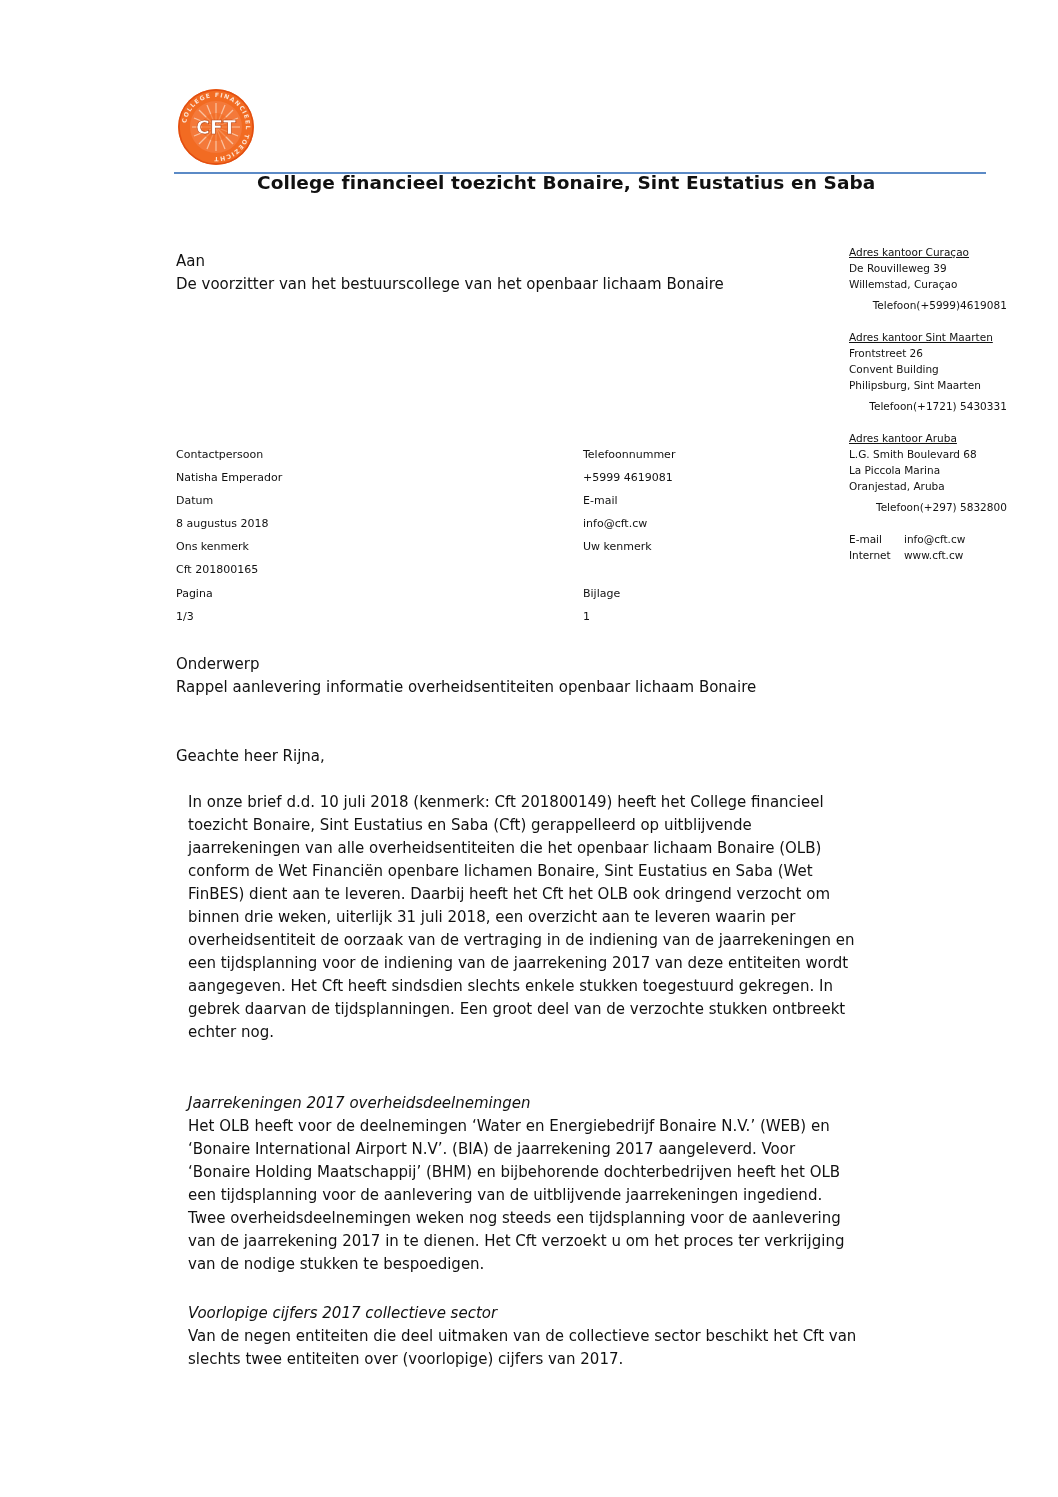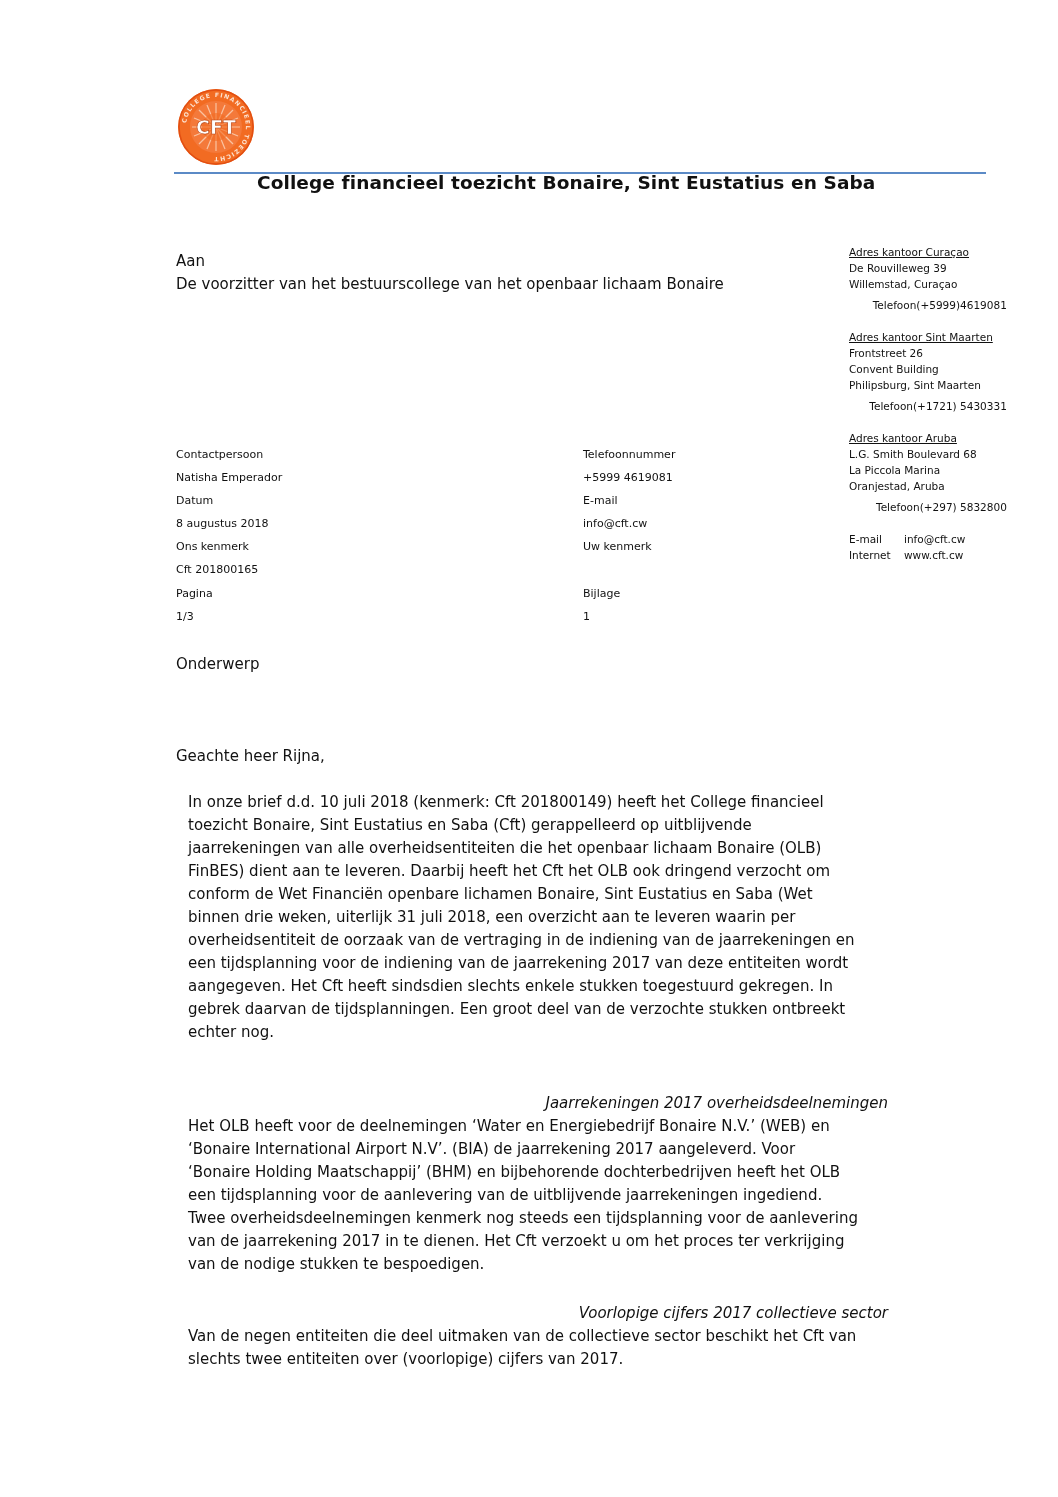--- a/index.html
+++ b/index.html
@@ -22,21 +22,21 @@
     .sidebar .tel { margin-top: 5px; white-space: nowrap; text-align: right; }
     .sidebar .tel span.lbl { display: inline-block; width: 64px; }
     .sidebar .gap { height: 16px; }
     .sidebar .kv span.lbl { display: inline-block; width: 55px; }
 
     .subject { position: absolute; left: 176px; top: 653px; font-size: 15px; line-height: 23px; }
     .salutation { position: absolute; left: 176px; top: 745px; font-size: 15px; line-height: 23px; }
 
     .body-text { position: absolute; left: 176px; width: 712px; font-size: 15px; line-height: 23px; }
     .body-text .line { white-space: nowrap; display: block; margin-left: 12px; }
-    .section-heading { font-style: italic; text-align: right; }
+    .section-heading { font-style: italic; }
     .p1 { top: 791px; }
     .s2 { top: 1092px; }
     .s3 { top: 1302px; }
   </style>
 </head>
 <body>
 
 <div class="logo">
   <svg width="80" height="80" viewBox="0 0 80 80">
     <defs>
@@ -115,45 +115,46 @@
     <div>Oranjestad, Aruba</div>
     <div class="tel"><span class="lbl">Telefoon</span><span>(+297) 5832800</span></div>
   </div>
   <div class="gap"></div>
   <div class="kv"><span class="lbl">E-mail</span><span>info@cft.cw</span></div>
   <div class="kv"><span class="lbl">Internet</span><span>www.cft.cw</span></div>
 </div>
 
 <div class="subject">
   <div>Onderwerp</div>
+  <div>Rappel aanlevering informatie overheidsentiteiten openbaar lichaam Bonaire</div>
 </div>
 
 <div class="salutation">Geachte heer Rijna,</div>
 
 <div class="body-text p1">
   <span class="line">In onze brief d.d. 10 juli 2018 (kenmerk: Cft 201800149) heeft het College financieel</span>
   <span class="line">toezicht Bonaire, Sint Eustatius en Saba (Cft) gerappelleerd op uitblijvende</span>
   <span class="line">jaarrekeningen van alle overheidsentiteiten die het openbaar lichaam Bonaire (OLB)</span>
+  <span class="line">conform de Wet Financiën openbare lichamen Bonaire, Sint Eustatius en Saba (Wet</span>
   <span class="line">FinBES) dient aan te leveren. Daarbij heeft het Cft het OLB ook dringend verzocht om</span>
-  <span class="line">conform de Wet Financiën openbare lichamen Bonaire, Sint Eustatius en Saba (Wet</span>
   <span class="line">binnen drie weken, uiterlijk 31 juli 2018, een overzicht aan te leveren waarin per</span>
   <span class="line">overheidsentiteit de oorzaak van de vertraging in de indiening van de jaarrekeningen en</span>
   <span class="line">een tijdsplanning voor de indiening van de jaarrekening 2017 van deze entiteiten wordt</span>
   <span class="line">aangegeven. Het Cft heeft sindsdien slechts enkele stukken toegestuurd gekregen. In</span>
   <span class="line">gebrek daarvan de tijdsplanningen. Een groot deel van de verzochte stukken ontbreekt</span>
   <span class="line">echter nog.</span>
 </div>
 
 <div class="body-text s2">
   <span class="line section-heading">Jaarrekeningen 2017 overheidsdeelnemingen</span>
   <span class="line">Het OLB heeft voor de deelnemingen ‘Water en Energiebedrijf Bonaire N.V.’ (WEB) en</span>
   <span class="line">‘Bonaire International Airport N.V’. (BIA) de jaarrekening 2017 aangeleverd. Voor</span>
   <span class="line">‘Bonaire Holding Maatschappij’ (BHM) en bijbehorende dochterbedrijven heeft het OLB</span>
   <span class="line">een tijdsplanning voor de aanlevering van de uitblijvende jaarrekeningen ingediend.</span>
-  <span class="line">Twee overheidsdeelnemingen kenmerk nog steeds een tijdsplanning voor de aanlevering</span>
+  <span class="line">Twee overheidsdeelnemingen weken nog steeds een tijdsplanning voor de aanlevering</span>
   <span class="line">van de jaarrekening 2017 in te dienen. Het Cft verzoekt u om het proces ter verkrijging</span>
   <span class="line">van de nodige stukken te bespoedigen.</span>
 </div>
 
 <div class="body-text s3">
   <span class="line section-heading">Voorlopige cijfers 2017 collectieve sector</span>
   <span class="line">Van de negen entiteiten die deel uitmaken van de collectieve sector beschikt het Cft van</span>
   <span class="line">slechts twee entiteiten over (voorlopige) cijfers van 2017.</span>
 </div>
 

